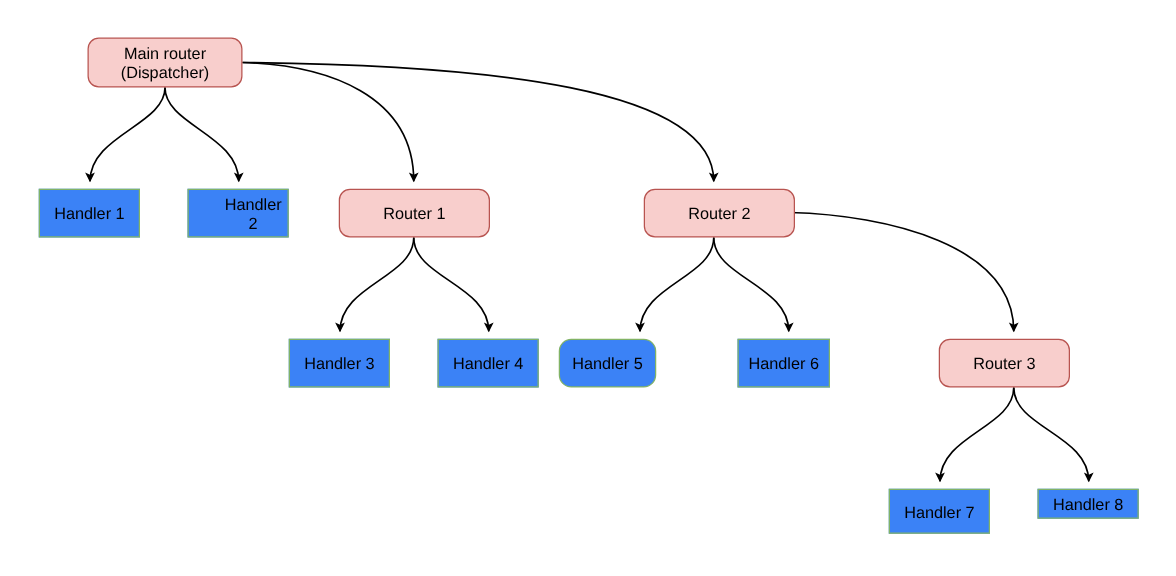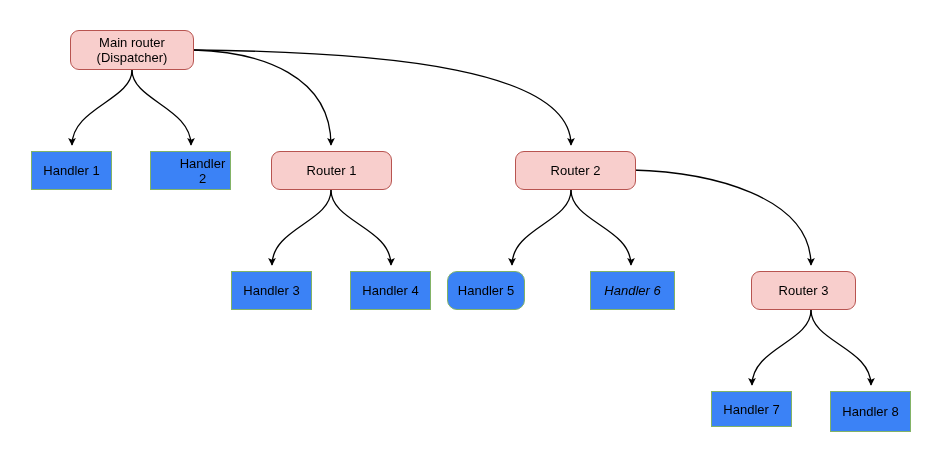--- a/index.html
+++ b/index.html
@@ -78,19 +78,19 @@
   <div id="node-layer">
       <div class="node router" style="left: 70px; top: 30px; width: 124px; height: 40px;"><span class="node-label">Main router
 (Dispatcher)</span></div>
       <div class="node handler" style="left: 31px; top: 151px; width: 81px; height: 39px;"><span class="node-label">Handler 1</span></div>
       <div class="node handler" style="left: 150px; top: 151px; width: 81px; height: 39px; padding-left: 24px;"><span class="node-label">Handler 2</span></div>
       <div class="node router" style="left: 271px; top: 151px; width: 121px; height: 39px;"><span class="node-label">Router 1</span></div>
       <div class="node router" style="left: 515px; top: 151px; width: 121px; height: 39px;"><span class="node-label">Router 2</span></div>
       <div class="node handler" style="left: 231px; top: 271px; width: 81px; height: 39px;"><span class="node-label">Handler 3</span></div>
       <div class="node handler" style="left: 350px; top: 271px; width: 81px; height: 39px;"><span class="node-label">Handler 4</span></div>
       <div class="node handler" style="left: 447px; top: 271px; width: 78px; height: 39px; border-radius: 10px;"><span class="node-label">Handler 5</span></div>
-      <div class="node handler" style="left: 590px; top: 271px; width: 85px; height: 39px; font-style: italic;"><span class="node-label">Handler 6</span></div>
+      <div class="node handler" style="left: 590px; top: 271px; width: 74px; height: 39px;"><span class="node-label">Handler 6</span></div>
       <div class="node router" style="left: 751px; top: 271px; width: 105px; height: 39px;"><span class="node-label">Router 3</span></div>
       <div class="node handler" style="left: 711px; top: 391px; width: 81px; height: 36px;"><span class="node-label">Handler 7</span></div>
-      <div class="node handler" style="left: 830px; top: 391px; width: 81px; height: 41px;"><span class="node-label">Handler 8</span></div>
+      <div class="node handler" style="left: 830px; top: 391px; width: 81px; height: 24px;"><span class="node-label">Handler 8</span></div>
     </div>
 
 </div>
 
 </body></html>

